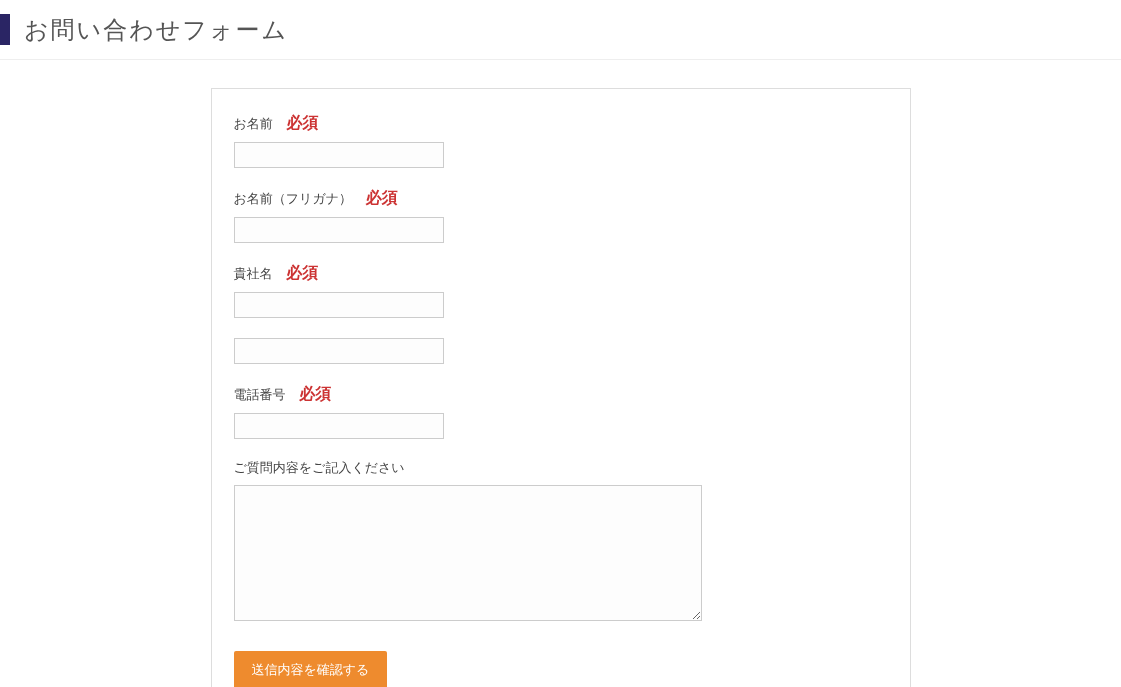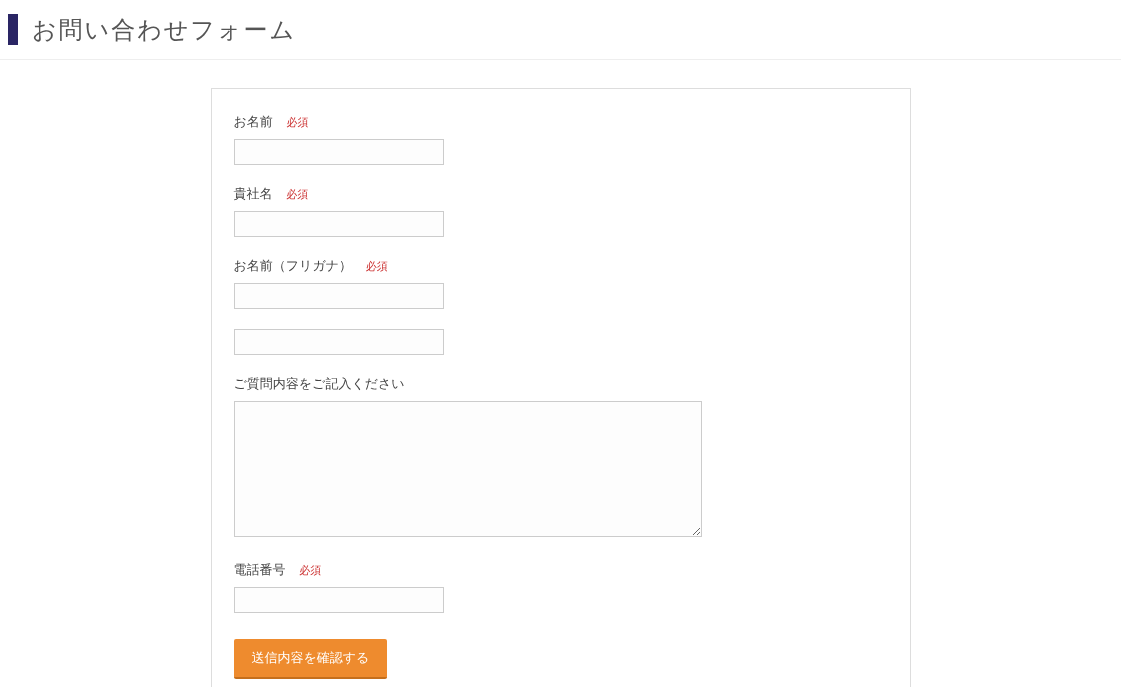--- a/index.html
+++ b/index.html
@@ -10,21 +10,21 @@
     body {
       font-family: "Hiragino Kaku Gothic ProN", "メイリオ", Meiryo, sans-serif;
       background: #ffffff;
       color: #333;
     }
     .page-container {
       width: 1121px;
       margin: 0 auto;
     }
     .page-title-wrap {
-      padding: 14px 0 14px 8px;
+      padding: 14px 0 14px 0;
       border-bottom: 1px solid #eeeeee;
       margin-bottom: 28px;
     }
     .page-title {
       font-size: 24px;
       font-weight: 300;
       color: #555;
       border-left: 10px solid #2a2564;
       padding-left: 14px;
       line-height: 1.3;
@@ -42,23 +42,23 @@
     }
     .form-label {
       display: block;
       font-size: 13px;
       color: #444;
       margin-bottom: 8px;
       font-weight: 500;
     }
     .required-badge {
       color: #cc3333;
-      font-size: 11px;
+      font-size: 16px;
       margin-left: 10px;
-      font-weight: 400;
+      font-weight: 700;
     }
     .text-input {
       width: 210px;
       height: 26px;
       border: 1px solid #cccccc;
       padding: 2px 6px;
       font-size: 13px;
       background: #fdfdfd;
     }
     .textarea-input {
@@ -96,50 +96,50 @@
     <div class="form-group">
       <label class="form-label">
         <span>お名前</span>
         <span class="required-badge">必須</span>
       </label>
       <input type="text" class="text-input" style="">
     </div>
 
     <div class="form-group">
       <label class="form-label">
-        <span>貴社名</span>
+        <span>お名前（フリガナ）</span>
         <span class="required-badge">必須</span>
       </label>
       <input type="text" class="text-input" style="">
     </div>
 
     <div class="form-group">
       <label class="form-label">
-        <span>お名前（フリガナ）</span>
+        <span>貴社名</span>
         <span class="required-badge">必須</span>
       </label>
       <input type="text" class="text-input" style="">
     </div>
 
     <div class="form-group">
       <input type="text" class="text-input" style="">
     </div>
 
     <div class="form-group">
       <label class="form-label">
-        <span>ご質問内容をご記入ください</span>
+        <span>電話番号</span>
+        <span class="required-badge">必須</span>
       </label>
-      <textarea class="textarea-input" style=""></textarea>
+      <input type="text" class="text-input" style="">
     </div>
 
     <div class="form-group">
       <label class="form-label">
-        <span>電話番号</span>
-        <span class="required-badge">必須</span>
+        <span>ご質問内容をご記入ください</span>
       </label>
-      <input type="text" class="text-input" style="">
+      <textarea class="textarea-input" style=""></textarea>
     </div>
 
     <button class="submit-button">送信内容を確認する</button>
 
   </div>
 
 </div>
 
 </body></html>

